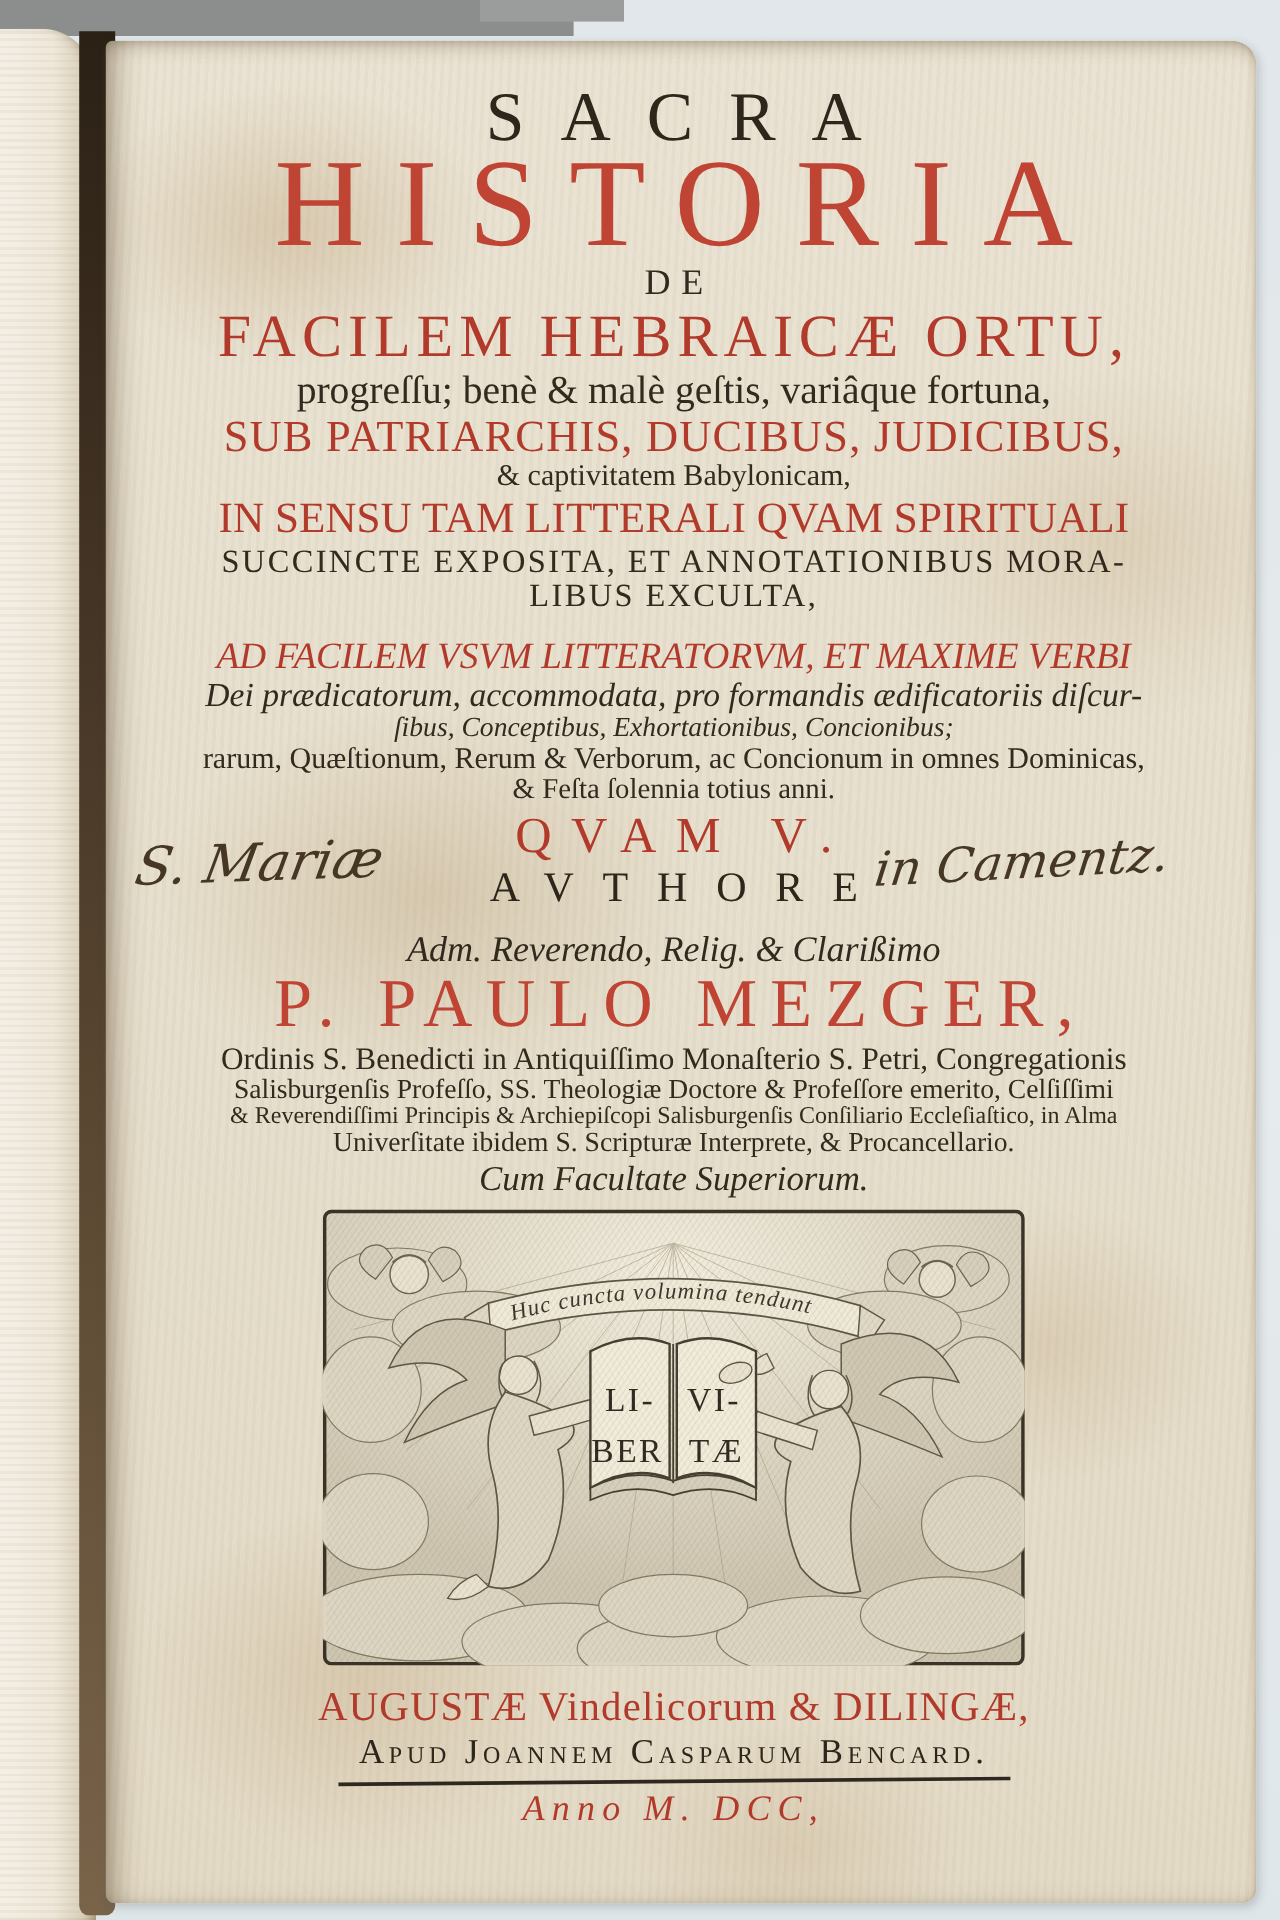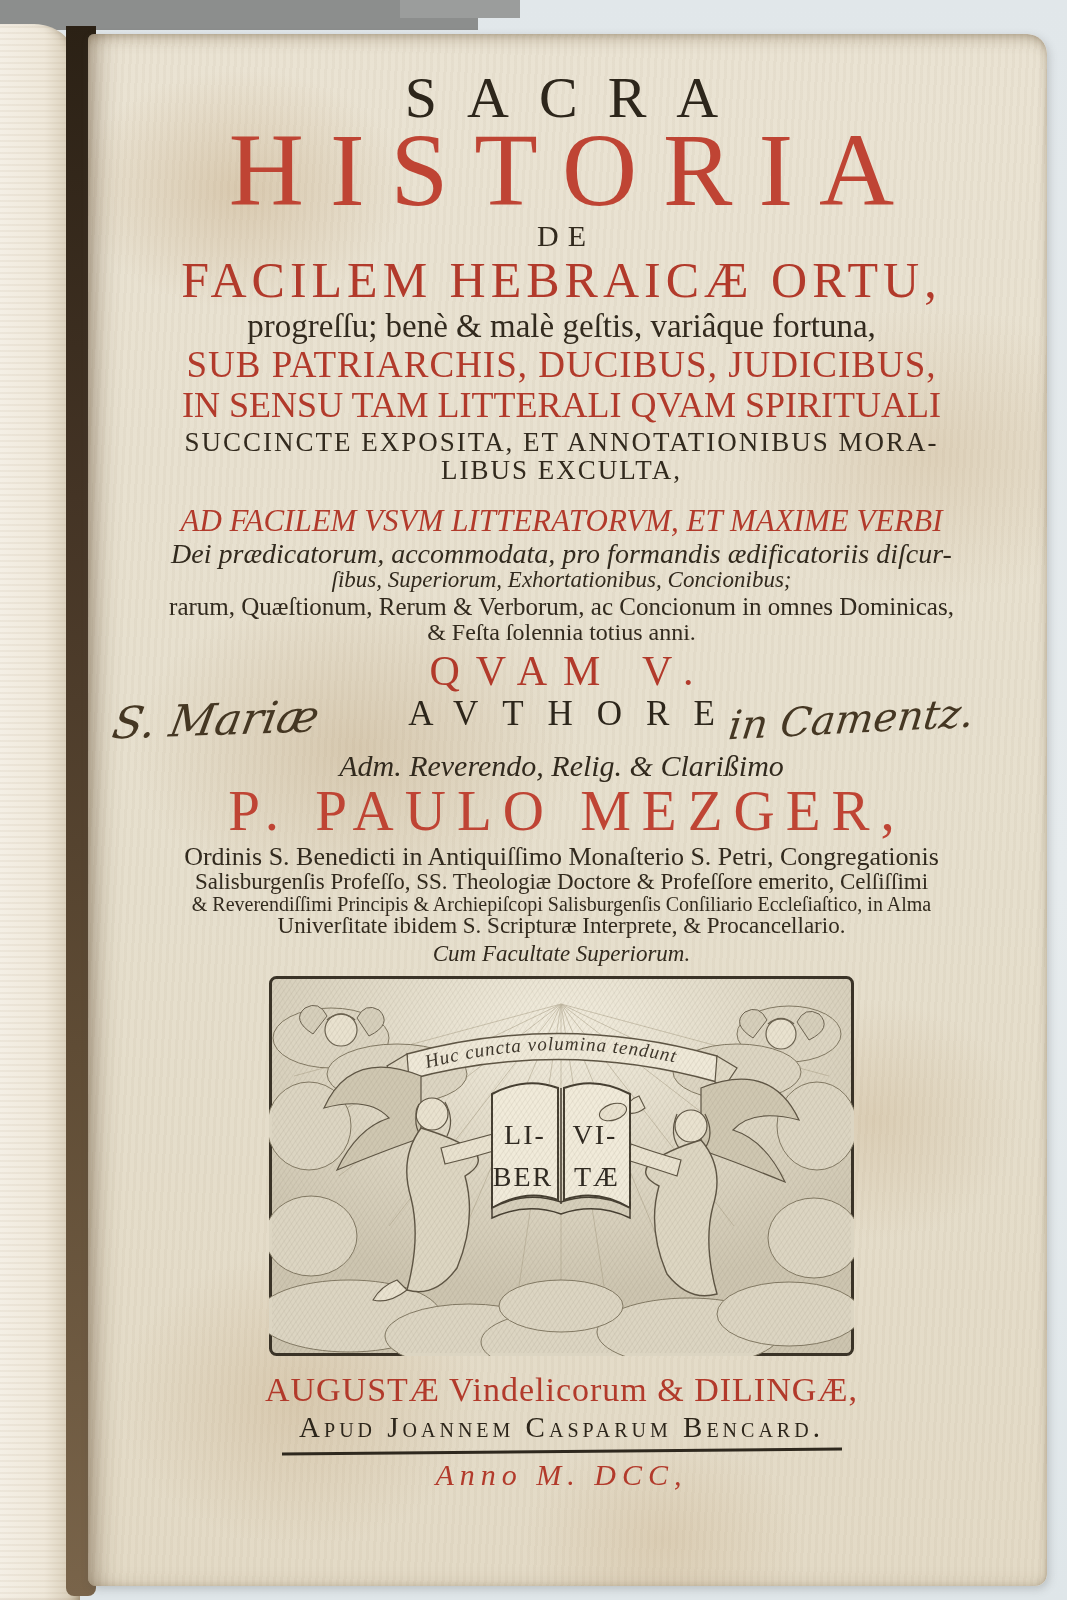--- a/index.html
+++ b/index.html
@@ -66,21 +66,21 @@
   .l-rarum{font-size:25px;margin-top:2px;}
   .l-festa{font-size:24px;}
   .l-libri{font-size:42px;letter-spacing:16px;text-indent:16px;margin-top:5px;}
   .l-avthore{font-size:35px;letter-spacing:24px;text-indent:24px;margin-top:2px;color:#2d261b;}
   .l-adm{font-size:30px;margin-top:18px;}
   .l-mezger{font-size:57px;letter-spacing:11px;text-indent:11px;}
   .l-ordinis{font-size:26px;margin-top:2px;}
   .l-salis{font-size:23px;}
   .l-rever{font-size:20px;}
   .l-univ{font-size:23px;}
-  .l-cum{font-size:23px;margin-top:4px;}
+  .l-cum{font-size:29px;margin-top:4px;}
 
   .handwriting{
     position:absolute;color:#453723;
     font-family:"DejaVu Serif","Liberation Serif",serif;font-style:italic;
   }
   .hw-left{left:26px;top:660px;font-size:44px;transform:skewX(-12deg) rotate(-2deg);}
   .hw-right{left:642px;top:662px;font-size:40px;transform:skewX(-10deg) rotate(-3deg);}
 
   .engraving-wrap{margin:10px auto 0;width:585px;}
   .imprint{margin-top:12px;text-align:center;}
@@ -102,26 +102,27 @@
   <div class="handwriting hw-left">S. Mariæ</div>
   <div class="handwriting hw-right">in Camentz.</div>
 
   <div class="content">
     <div class="ln l-sacra">SACRA</div>
     <div class="ln l-historia red-bright">HISTORIA</div>
     <div class="ln l-de">DE</div>
     <div class="ln l-gentis red">FACILEM HEBRAICÆ ORTU,</div>
     <div class="ln l-progressu">progreſſu; benè &amp; malè geſtis, variâque fortuna,</div>
     <div class="ln l-sub red">SUB PATRIARCHIS, DUCIBUS, JUDICIBUS,</div>
+    <div class="ln l-captiv">&amp; captivitatem Babylonicam,</div>
     <div class="ln l-insensu red">IN SENSU TAM LITTERALI QVAM SPIRITUALI</div>
     <div class="ln l-succincte">SUCCINCTE EXPOSITA, ET ANNOTATIONIBUS MORA-</div>
     <div class="ln l-libus">LIBUS EXCULTA,</div>
     <div class="ln l-adfacilem red it">AD FACILEM VSVM LITTERATORVM, ET MAXIME VERBI</div>
     <div class="ln l-dei it">Dei prædicatorum, accommodata, pro formandis ædificatoriis diſcur-</div>
-    <div class="ln l-sibus it">ſibus, Superiorum, Exhortationibus, Concionibus;</div>
+    <div class="ln l-sibus it">ſibus, Conceptibus, Exhortationibus, Concionibus;</div>
     <div class="ln l-rarum">rarum, Quæſtionum, Rerum &amp; Verborum, ac Concionum in omnes Dominicas,</div>
     <div class="ln l-festa">&amp; Feſta ſolennia totius anni.</div>
     <div class="ln l-libri red">QVAM V.</div>
     <div class="ln l-avthore">AVTHORE</div>
     <div class="ln l-adm it">Adm. Reverendo, Relig. &amp; Clarißimo</div>
     <div class="ln l-mezger red-bright">P. PAULO MEZGER,</div>
     <div class="ln l-ordinis">Ordinis S. Benedicti in Antiquiſſimo Monaſterio S. Petri, Congregationis</div>
     <div class="ln l-salis">Salisburgenſis Profeſſo, SS. Theologiæ Doctore &amp; Profeſſore emerito, Celſiſſimi</div>
     <div class="ln l-rever">&amp; Reverendiſſimi Principis &amp; Archiepiſcopi Salisburgenſis Conſiliario Eccleſiaſtico, in Alma</div>
     <div class="ln l-univ">Univerſitate ibidem S. Scripturæ Interprete, &amp; Procancellario.</div>

